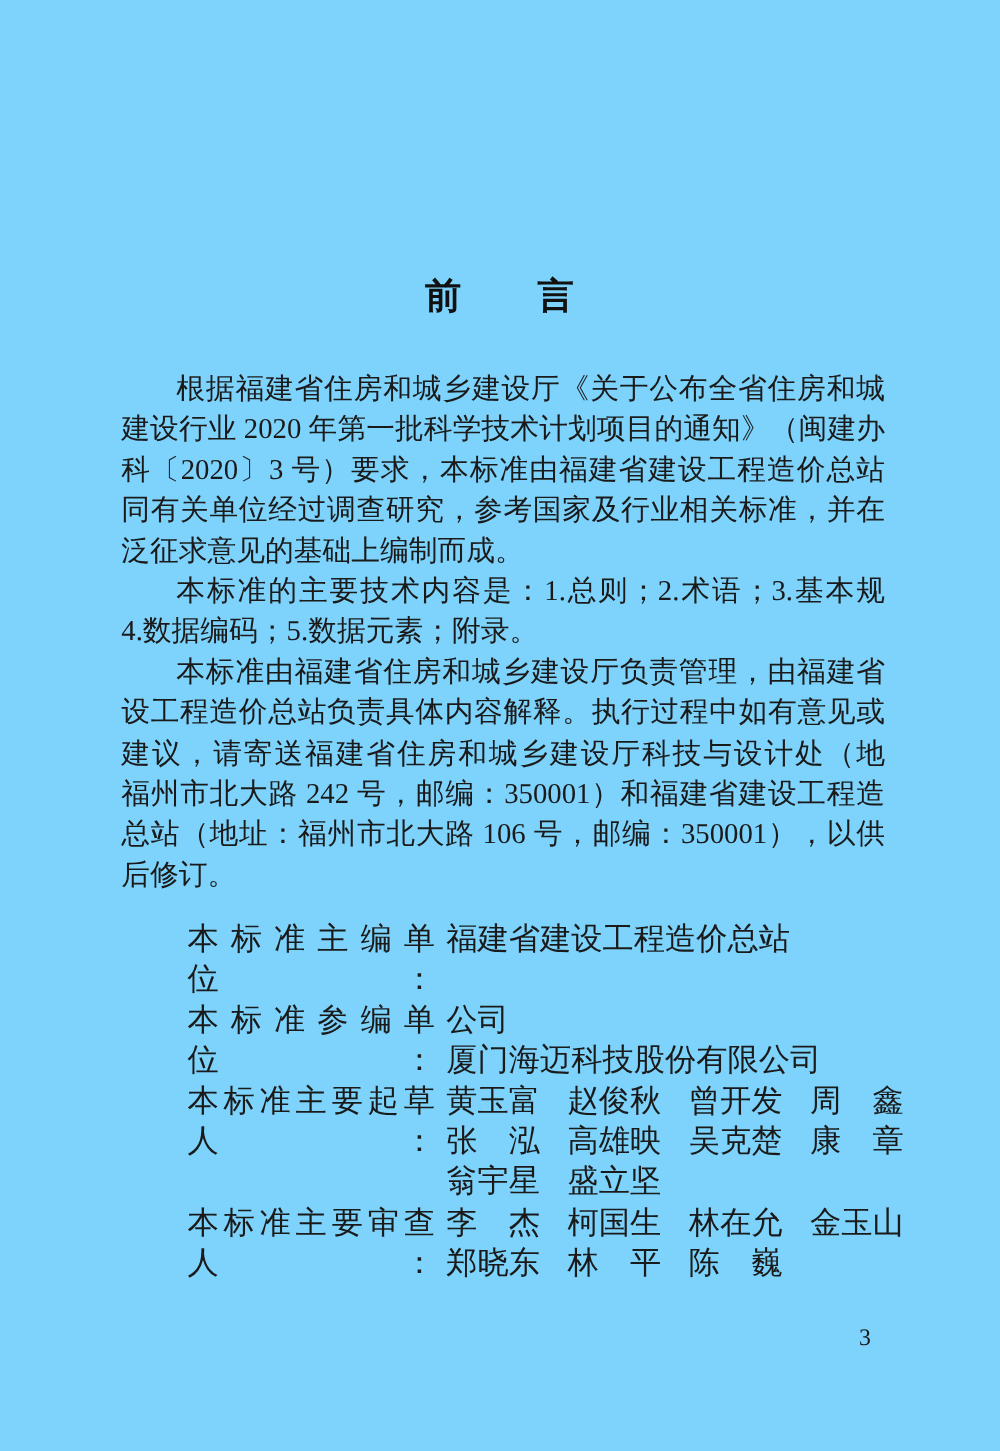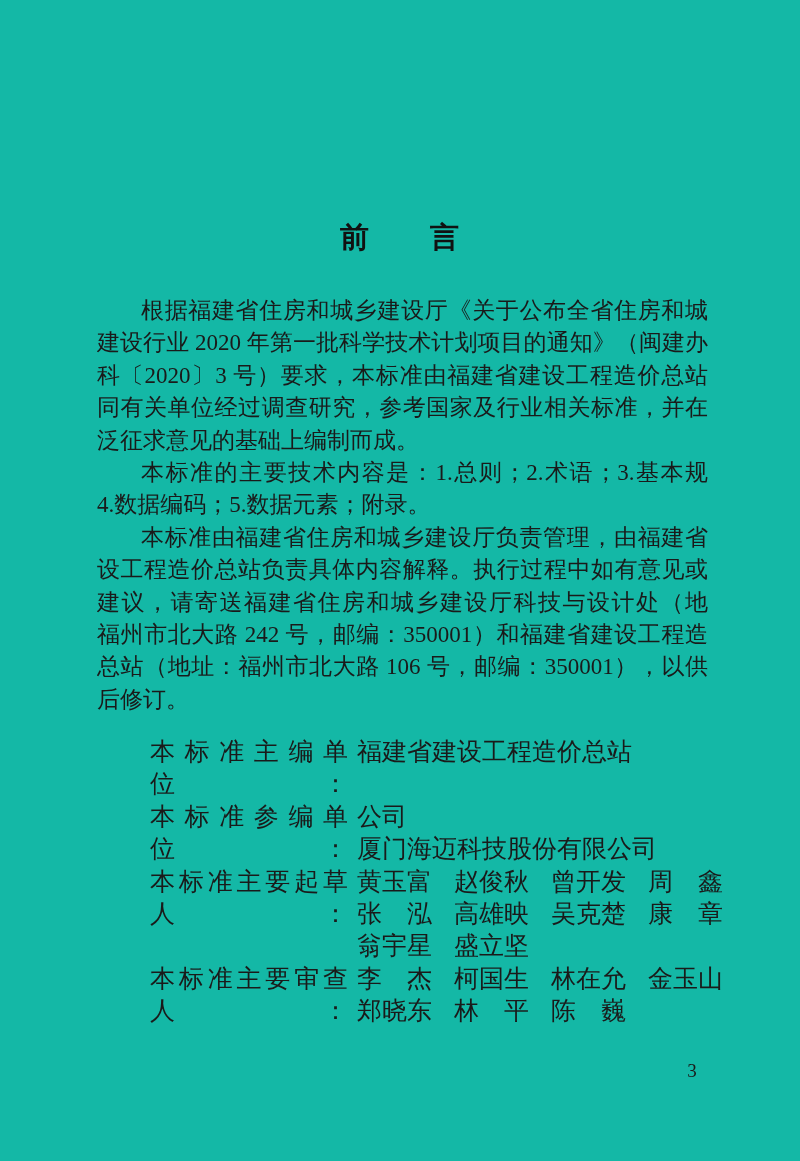--- a/index.html
+++ b/index.html
@@ -1,20 +1,20 @@
 <!DOCTYPE html>
 <html><head>
 <meta charset="utf-8">
 <style>
   html,body { margin:0; padding:0; background:#e8e8e8; }
   .page {
     position:relative;
     width:800px; height:1161px;
     margin:0 auto;
-    background:#14b8a6;
+    background:#7dd3fc;
     color:#1a1a1a;
     font-family:"Liberation Serif","DejaVu Serif",serif;
     overflow:hidden;
   }
   .title {
     position:absolute;
     top:220px; left:0; width:100%;
     margin:0;
     text-align:center;
     font-size:29px;

